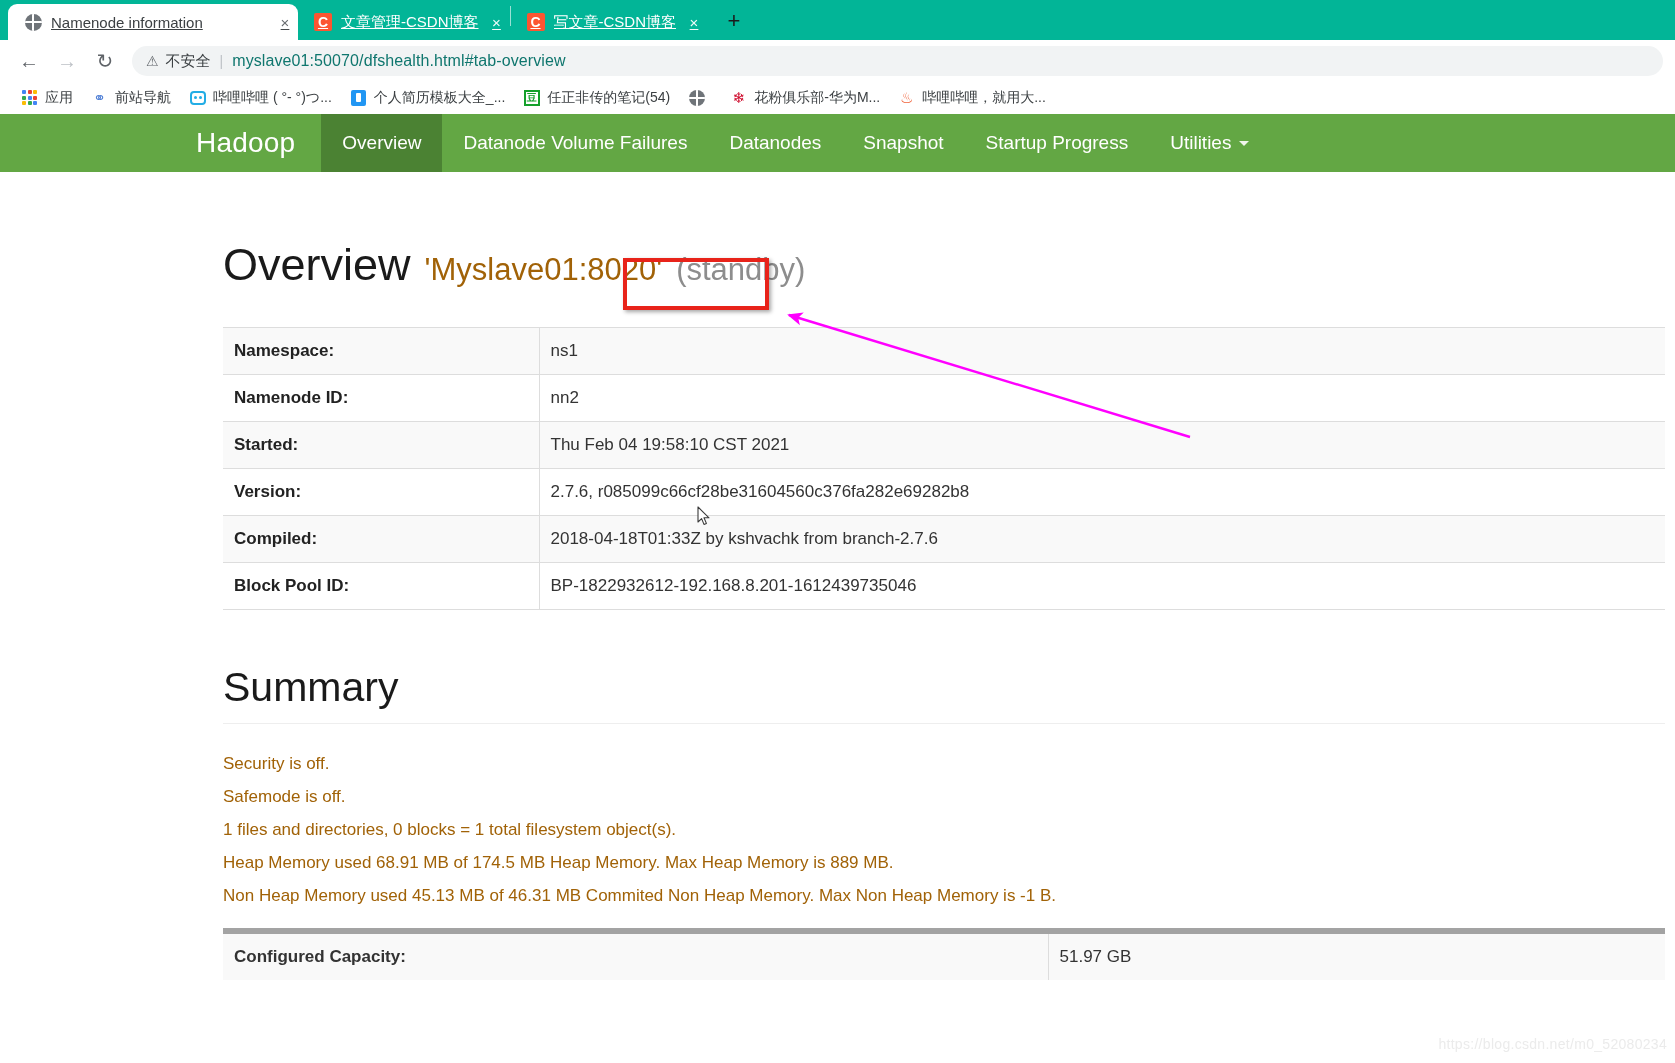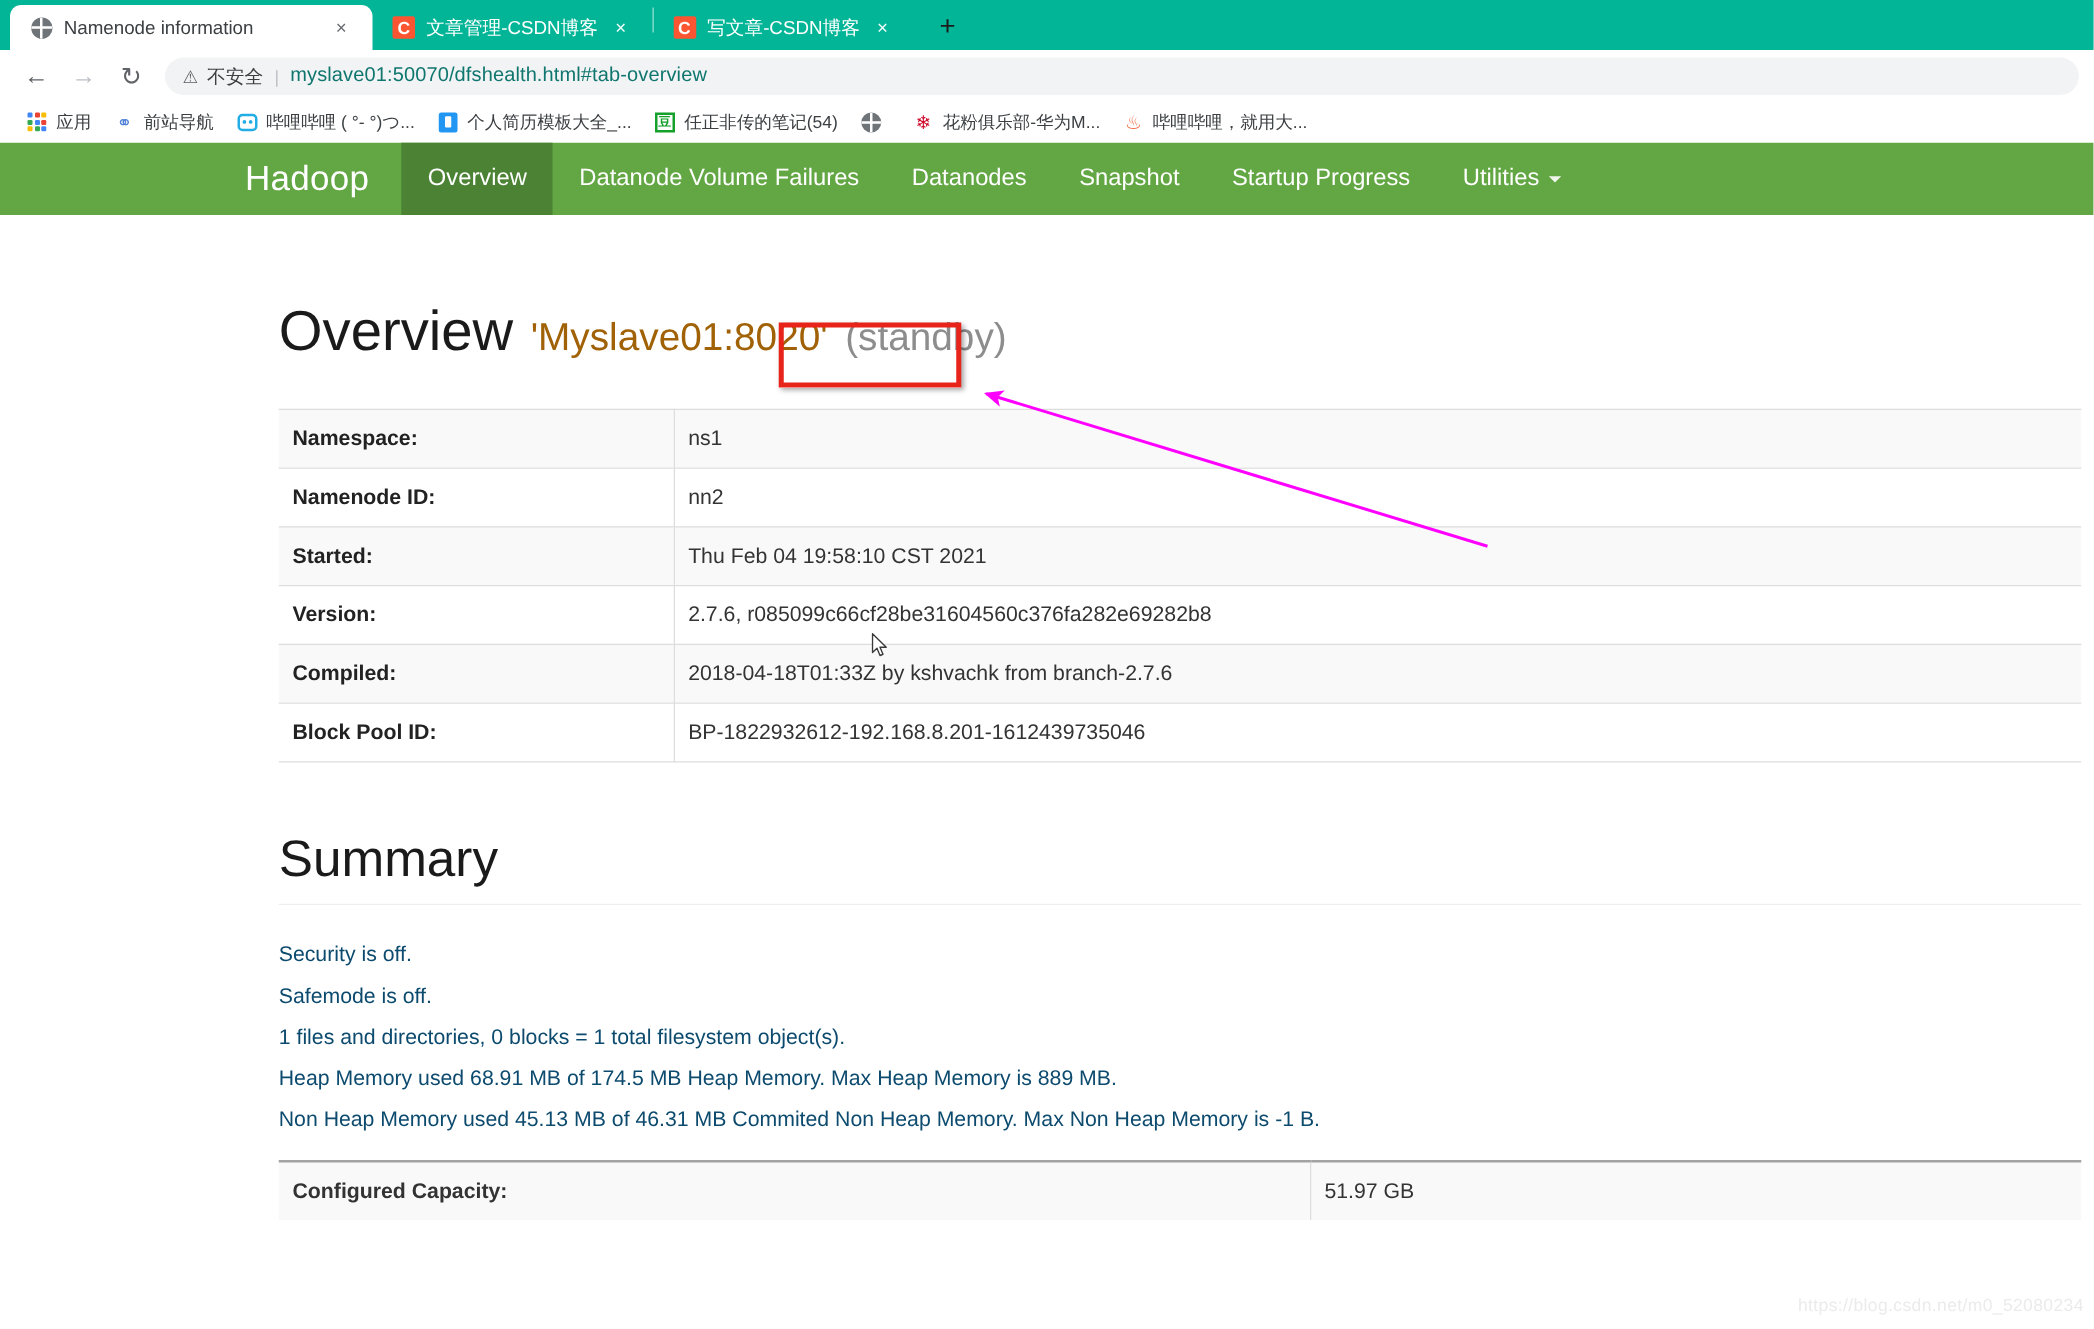--- a/index.html
+++ b/index.html
@@ -20,26 +20,27 @@
     display: flex;
     align-items: flex-end;
     padding-left: 8px;
     position: relative;
   }
   .tab {
     height: 36px;
     display: flex;
     align-items: center;
     gap: 9px;
-    padding: 0 16px 0 16px;
+    padding: 0 4px 0 16px;
     font-size: 15px;
     color: #ffffff;
     position: relative;
     min-width: 150px;
     max-width: 290px;
+    text-decoration: underline;
   }
   .tab.active {
     background: #ffffff;
     color: #3c4043;
     border-radius: 9px 9px 0 0;
     width: 295px;
   }
   .tab .favicon {
     width: 18px; height: 18px;
     flex: 0 0 18px;
@@ -273,33 +274,33 @@
     font-size: 41px;
     font-weight: normal;
     color: #1a1a1a;
     margin: 54px 0 0 0;
     padding-bottom: 12px;
     border-bottom: 1px solid #eeeeee;
     width: 1442px;
   }
   .sumline {
     font-size: 17px;
-    color: #0c4a6e;
+    color: #a16207;
     margin: 13px 0 0 0;
   }
   .sumline:first-of-type { margin-top: 30px; }
 
   table.captable {
     border-collapse: collapse;
     width: 1442px;
     margin-top: 22px;
     font-size: 17px;
   }
   table.captable td {
-    border-top: 2px solid #a3a3a3;
+    border-top: 6px solid #a3a3a3;
     padding: 13px 12px 13px 11px;
     background: #f9f9f9;
     color: #333;
     height: 43px;
   }
   table.captable td.key { font-weight: bold; width: 825px; border-right: 1px solid #dddddd; }
 
   
   .redbox {
     position: absolute;

